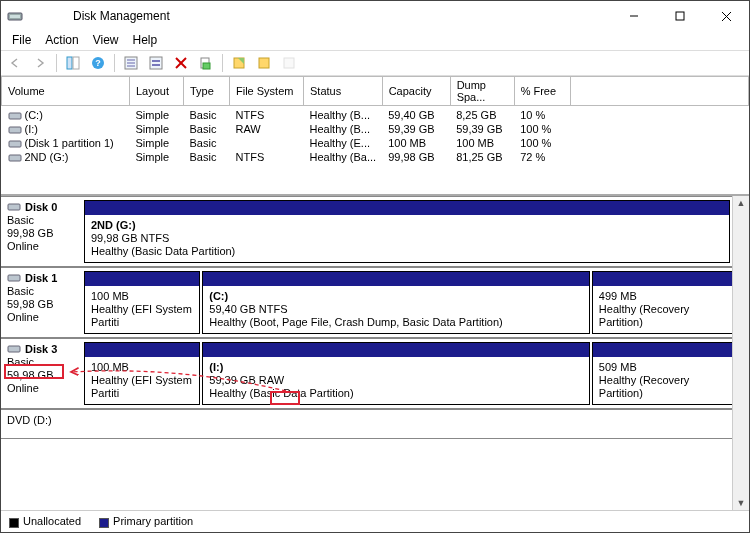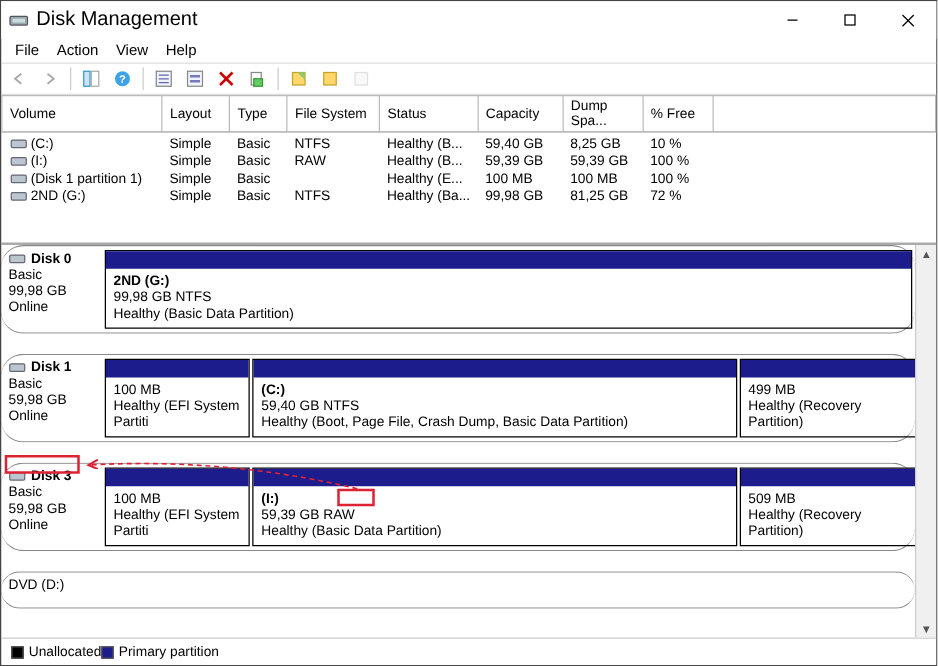--- a/index.html
+++ b/index.html
@@ -2,21 +2,21 @@
 <html><head>
 <meta charset="utf-8">
 <style>
   * { box-sizing: border-box; margin: 0; padding: 0; }
   html, body { width: 750px; height: 533px; font-family: "Segoe UI", Tahoma, sans-serif; font-size: 11px; background: #fff; overflow: hidden; }
   .window { width: 750px; height: 533px; border: 1px solid #444; display: flex; flex-direction: column; background: #fff; }
   
   
   .titlebar { height: 30px; display: flex; align-items: center; padding: 0 0 0 6px; background: #fff; }
   .titlebar-icon { width: 16px; height: 16px; margin-right: 6px; }
-  .titlebar-text { flex: 1; font-size: 16px; color: #000; }
+  .titlebar-text { flex: 1; font-size: 12px; color: #000; margin-left: 44px; }
   .winbtn { width: 46px; height: 30px; display:flex; align-items:center; justify-content:center; }
   .winbtn svg { pointer-events: none; }
   
   
   .menubar { height: 19px; display: flex; padding: 0 4px; }
   .menubar span { padding: 2px 7px; font-size: 12px; }
   
   
   .toolbar { height: 26px; border-top: 1px solid #ddd; border-bottom: 1px solid #ddd; display: flex; align-items: center; padding: 0 3px; gap: 3px; }
   .tool { width: 22px; height: 22px; display:flex; align-items:center; justify-content:center; }
@@ -31,32 +31,32 @@
   .vicon { display:inline-block; width:14px; height:10px; vertical-align:middle; margin-right:3px; }
   
   .list-area { height: 118px; overflow: hidden; }
   
   
   .disk-area { flex: 1; border-top: 2px solid #aaa; overflow: hidden; position: relative; display:flex; }
   .disk-scroll { flex:1; overflow-y: auto; }
   .sbar { width:17px; background:#f0f0f0; border-left:1px solid #ccc; display:flex; flex-direction:column; align-items:center; padding:2px 0; justify-content:space-between;}
   .sarrow { font-size:9px; color:#555; }
   
-  .disk-row { display: flex; border-top: 1px solid #888; border-bottom: 1px solid #888; margin-bottom: 16px; border-radius: 18px; }
+  .disk-row { display: flex; border-top: 1px solid #888; border-bottom: 1px solid #888; margin-bottom: 0; }
   .disk-row:first-child { border-top: 1px solid #888; }
   .disk-label { width: 83px; padding: 4px 6px; display:flex; flex-direction:column; gap:1px; }
   .disk-label .dtitle { font-weight: bold; display:flex; align-items:center; gap:4px; }
   .vol-cell { flex:1; display:flex; gap:2px; padding: 3px 2px 3px 0; }
   .partition { border: 1px solid #000; display:flex; flex-direction:column; }
   .partition .phead { height: 14px; background: #1c1c8c; }
   .partition .pbody { padding: 4px 6px; flex:1; line-height: 13px; }
   .partition .pbody b { font-weight: bold; }
   
   
-  .legend { height: 22px; border-top: 1px solid #ccc; display:flex; align-items:center; padding: 0 8px; font-size: 11px; }
+  .legend { height: 22px; border-top: 1px solid #ccc; display:flex; align-items:center; padding: 0 8px; gap: 18px; font-size: 11px; }
   .legsw { width: 10px; height: 10px; display:inline-block; margin-right:4px; vertical-align:middle; border:1px solid #555;}
   
   
   .ann-box { border: 2px solid #d23; position: absolute; pointer-events: none; }
   
 </style>
 </head>
 <body>
 
 <div class="window">

